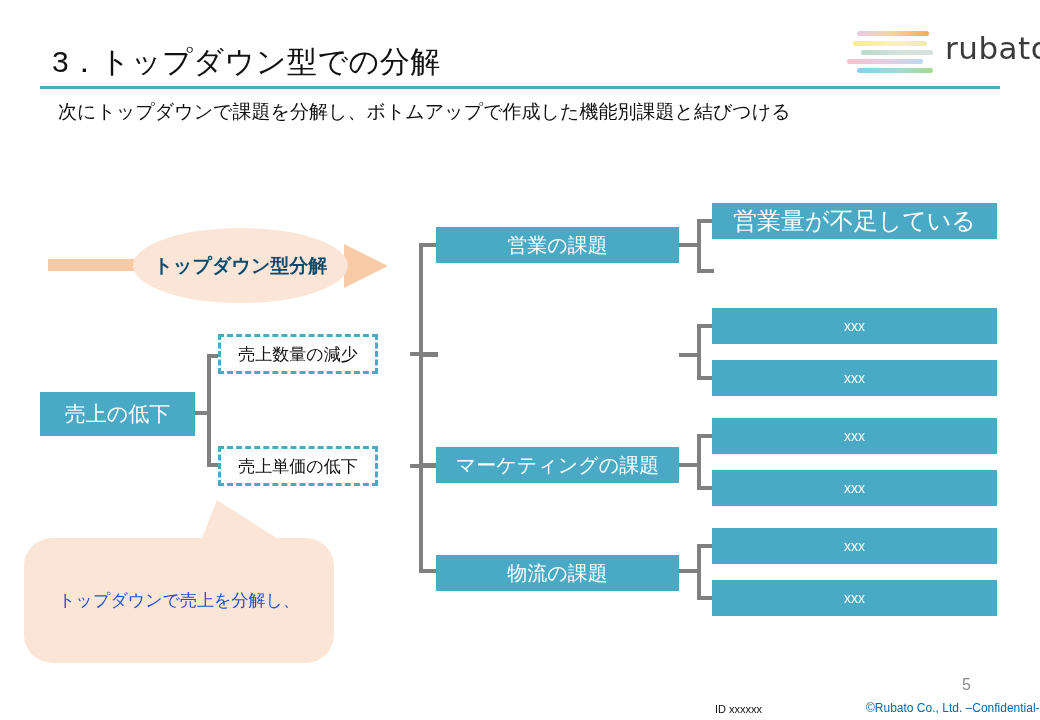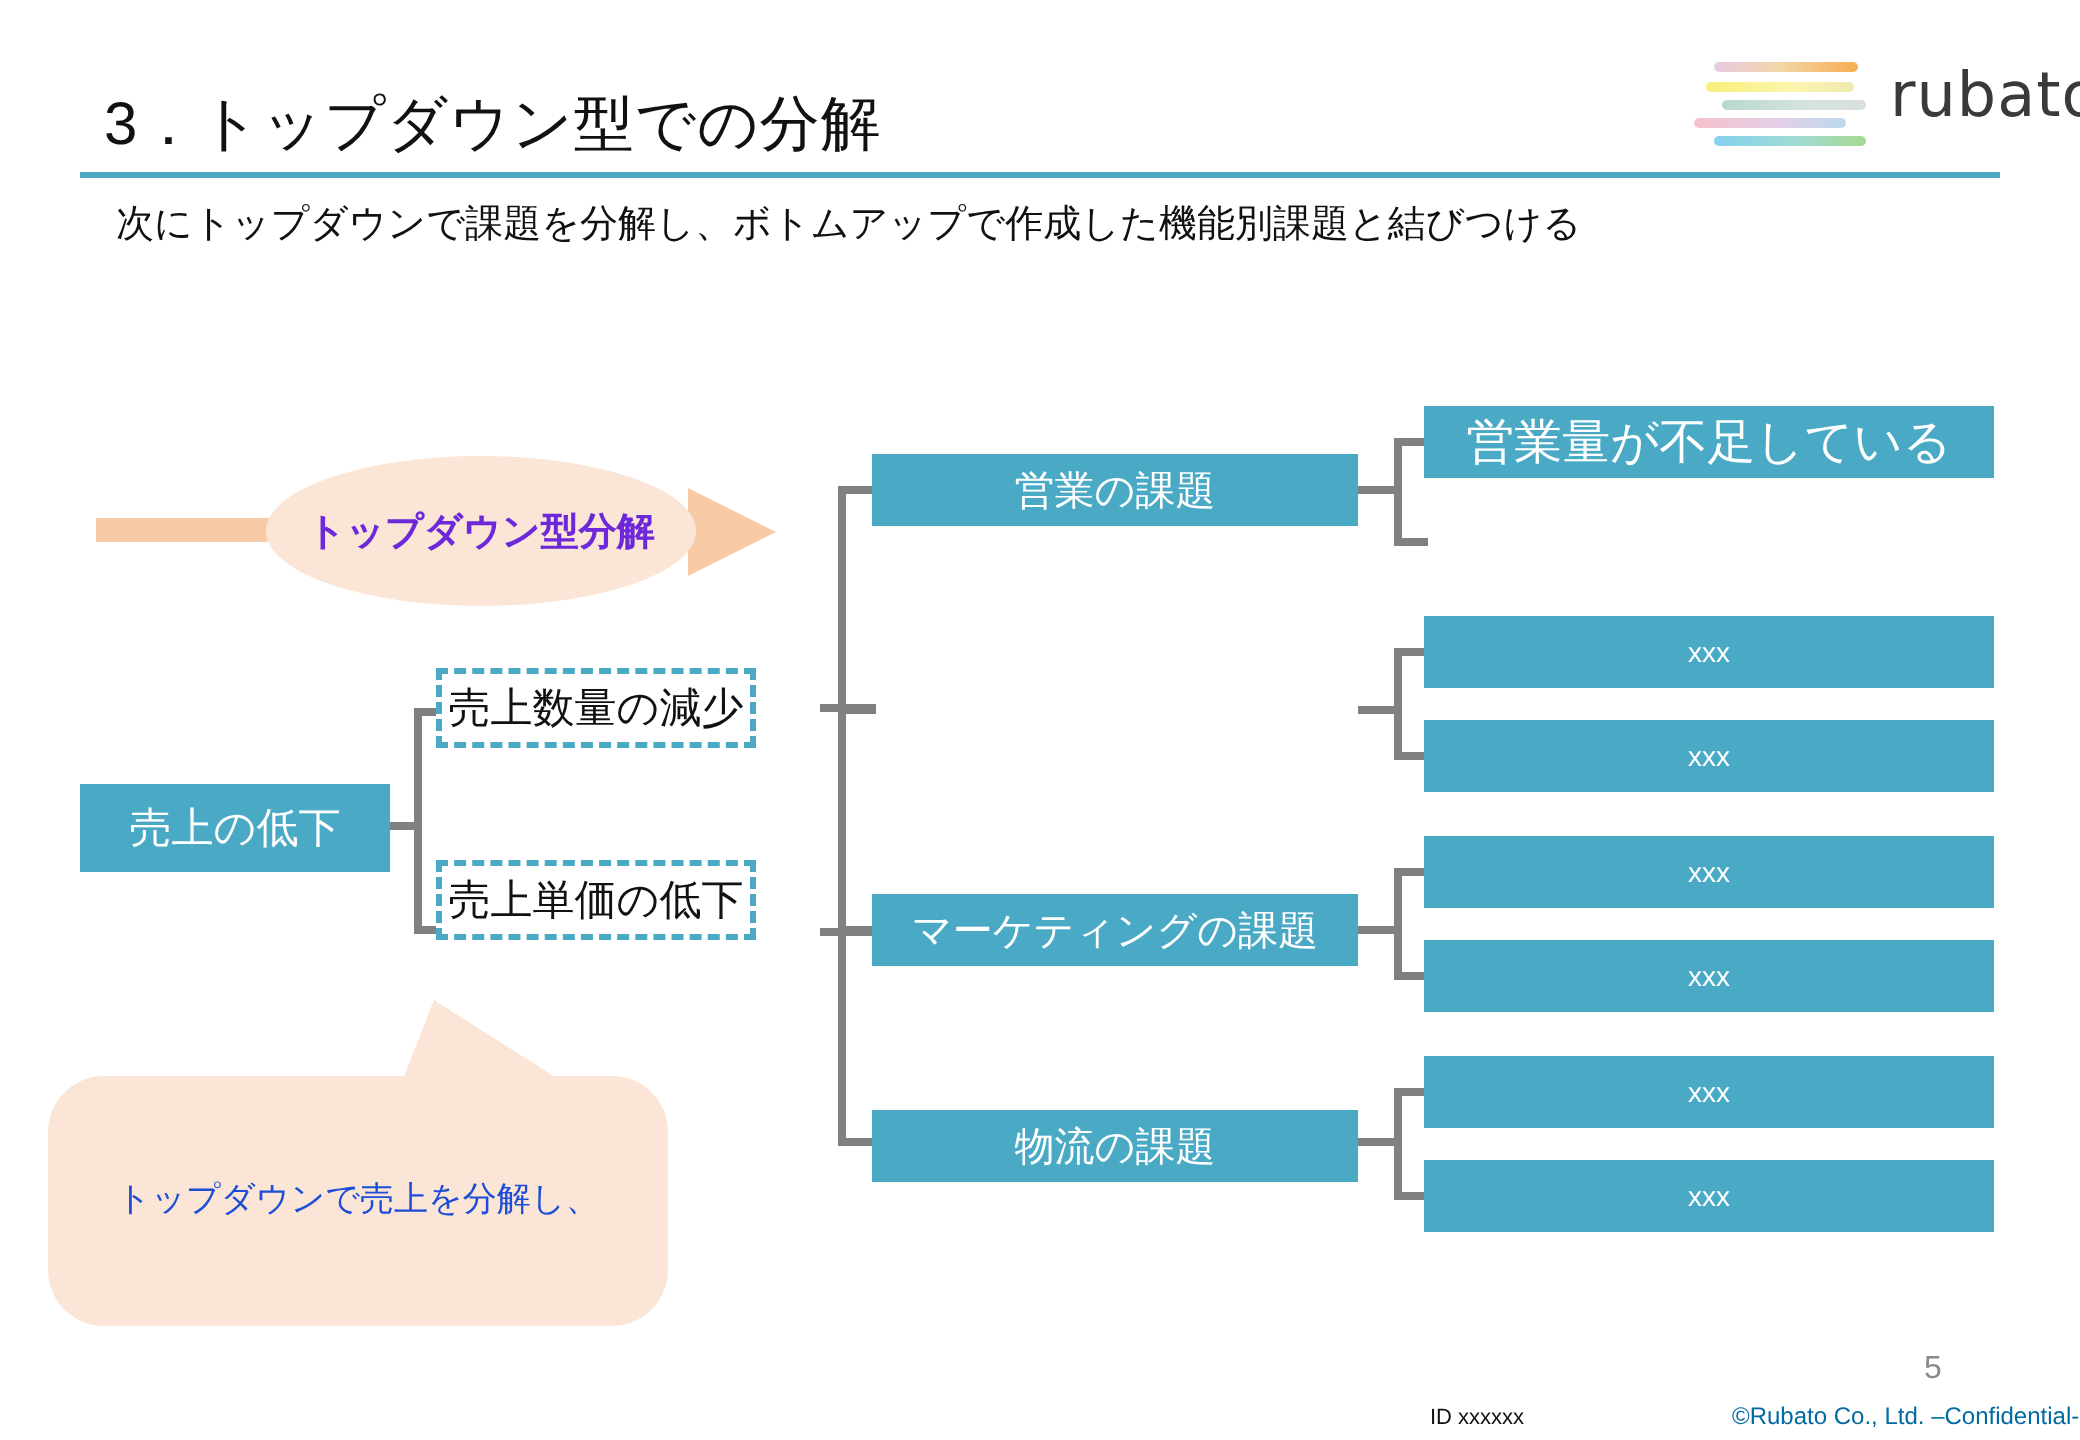--- a/index.html
+++ b/index.html
@@ -21,34 +21,34 @@
   .lb3{left:16px;top:22px;width:72px;background:linear-gradient(90deg,#b9d9cd 0%,#d5e4dc 60%,#d9dfe0 100%);}
   .lb4{left:2px;top:31px;width:76px;background:linear-gradient(90deg,#f7c0cd 0%,#e3cfe5 55%,#bcd9ee 100%);}
   .lb5{left:12px;top:40px;width:76px;background:linear-gradient(90deg,#86d0f0 0%,#9fdcd2 55%,#a6d98f 100%);}
   .logo-word{position:absolute;left:100px;top:4px;font-size:31px;color:#3a3a3a;letter-spacing:.5px;font-family:"DejaVu Sans",sans-serif;}
 
   
   .arrow-wrap{position:absolute;left:48px;top:244px;width:350px;height:44px;}
   .arrow-shaft{position:absolute;left:0;top:15px;width:300px;height:12px;background:#F8CBA6;}
   .arrow-head{position:absolute;left:296px;top:0;width:0;height:0;border-top:22px solid transparent;border-bottom:22px solid transparent;border-left:44px solid #F8CBA6;}
   .ellipse{position:absolute;left:133px;top:228px;width:215px;height:75px;border-radius:50%;background:#FBE5D6;}
-  .ellipse-label{position:absolute;left:133px;top:228px;width:215px;height:75px;display:flex;align-items:center;justify-content:center;font-size:19px;font-weight:bold;color:#6d28d9;}
+  .ellipse-label{position:absolute;left:133px;top:228px;width:215px;height:75px;display:flex;align-items:center;justify-content:center;font-size:19px;font-weight:bold;color:#0c4a6e;}
 
   
   .ln{position:absolute;background:#808080;}
 
   
   .box{position:absolute;display:flex;align-items:center;justify-content:center;box-sizing:border-box;}
   .box-solid{background:#4AAAC6;color:#fff;}
   .box-dashed{background:#fff;color:#111;border:3px dashed #4AAAC6;}
 
   .lvl1{left:40px;top:392px;width:155px;height:44px;font-size:21px;}
-  .lvl2{left:218px;width:160px;height:40px;font-size:21px;}
+  .lvl2{left:218px;width:160px;height:40px;font-size:17px;}
   .lvl2-a{top:334px;}
-  .lvl2-b{top:430px;text-align:center;}
+  .lvl2-b{top:446px;text-align:center;}
 
   .mid{left:436px;width:243px;height:36px;font-size:20px;}
   .mid1{top:227px;} .mid2{top:337px;} .mid3{top:447px;} .mid4{top:555px;}
 
   .leaf{left:712px;width:285px;height:36px;font-size:24px;}
   .leaf-xxx{font-size:14px;font-weight:normal;}
   .lf1{top:203px;} .lf2{top:253px;}
   .lf3{top:308px;} .lf4{top:360px;}
   .lf5{top:418px;} .lf6{top:470px;}
   .lf7{top:528px;} .lf8{top:580px;}

